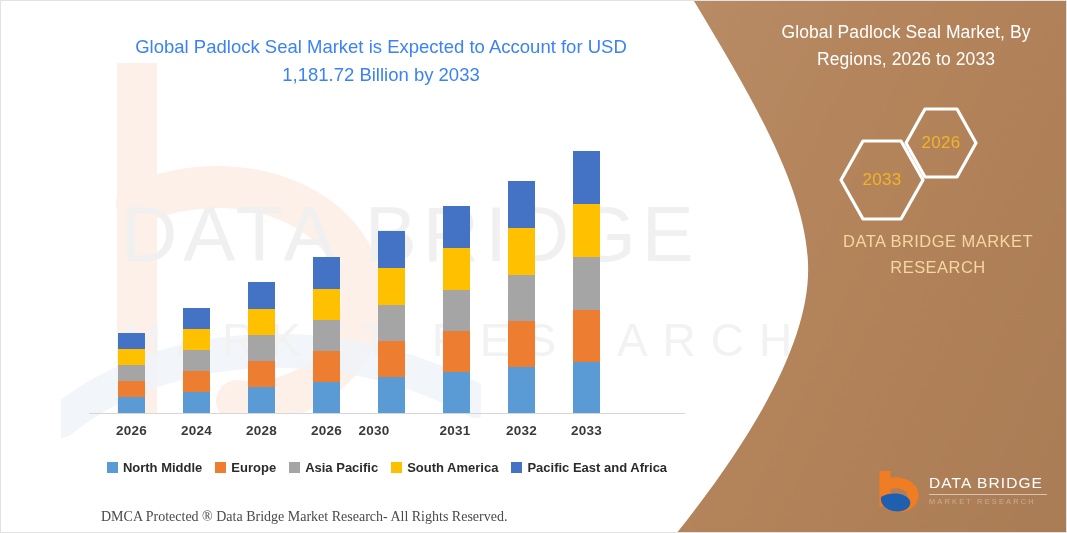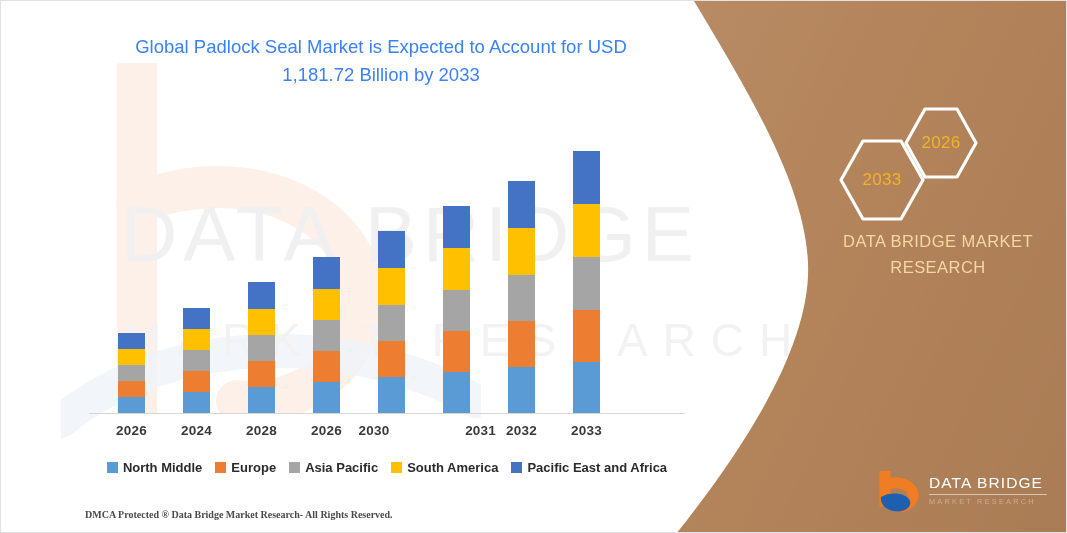--- a/index.html
+++ b/index.html
@@ -112,22 +112,22 @@
     position:absolute;left:86px;top:455px;width:600px;height:22px;
     display:flex;align-items:center;justify-content:center;gap:13px;
     white-space:nowrap;
   }
   .legend-item{display:flex;align-items:center;gap:5px;}
   .legend-swatch{width:11px;height:11px;display:inline-block;}
   .legend-label{color:#2b2b2b;font-size:13px;font-weight:bold;}
 
   
   .footer{
-    position:absolute;left:0;top:508px;width:700px;height:18px;
-    color:#4a4a4a;font-family:"Liberation Serif", serif;font-size:10px;font-weight:bold;
+    position:absolute;left:16px;top:508px;width:700px;height:18px;
+    color:#4a4a4a;font-family:"Liberation Serif", serif;font-size:14px;
   }
   .foot-left{position:absolute;left:84px;top:0;}
   .foot-right{position:absolute;left:398px;top:0;}
 </style>
 </head>
 <body>
 
 <div id="stage">
 
   <div class="wm-b">
@@ -207,21 +207,21 @@
       </div>
   </div>
   <div class="axis-line"></div>
 
   <div class="xlabels" id="xlabels">
       <div class="xlabel" style="left: 12.5px;">2026</div>
       <div class="xlabel" style="left: 77.5px;">2024</div>
       <div class="xlabel" style="left: 142.5px;">2028</div>
       <div class="xlabel" style="left: 207.5px;">2026</div>
       <div class="xlabel" style="left: 255px;">2030</div>
-      <div class="xlabel" style="left: 345px; text-align: right;">2031</div>
+      <div class="xlabel" style="left: 336px;">2031</div>
       <div class="xlabel" style="left: 402.5px;">2032</div>
       <div class="xlabel" style="left: 467.5px;">2033</div>
     </div>
 
   <div class="legend" id="legend">
       <div class="legend-item">
         <span class="legend-swatch" style="background: rgb(91, 155, 213);"></span>
         <span class="legend-label">North Middle</span>
       </div>
       <div class="legend-item">
@@ -243,20 +243,21 @@
     </div>
 
   <div class="footer">
     <span class="foot-left">DMCA Protected ® Data Bridge Market Research-  All Rights Reserved.</span>
   </div>
 
   <div class="right-panel">
     <div class="panel-sheen"></div>
   </div>
 
+  <div class="panel-title">Global Padlock Seal Market, By Regions, 2026 to 2033</div>
 
   <div class="hex" id="hex-2033">
     <svg viewBox="0 0 86 86" width="86" height="86" aria-hidden="true">
       <polygon points="24,4 62,4 84,43 62,82 24,82 2,43" fill="none" stroke="#ffffff" stroke-width="3.2" stroke-linejoin="round"></polygon>
     </svg>
     <div class="hexlabel">2033</div>
   </div>
 
   <div class="hex" id="hex-2026">
     <svg viewBox="0 0 76 76" width="76" height="76" aria-hidden="true">

